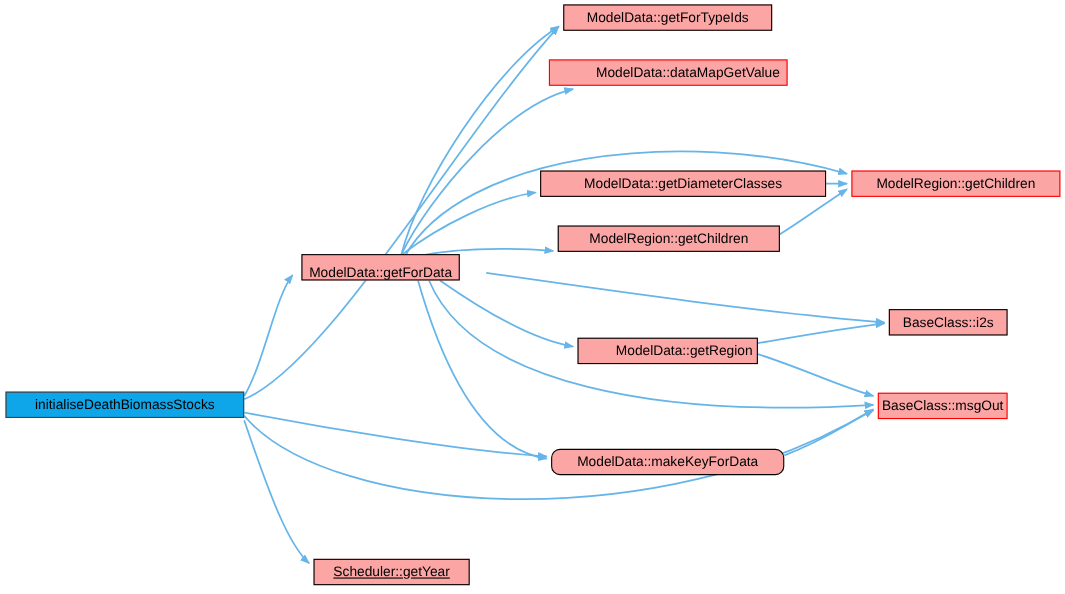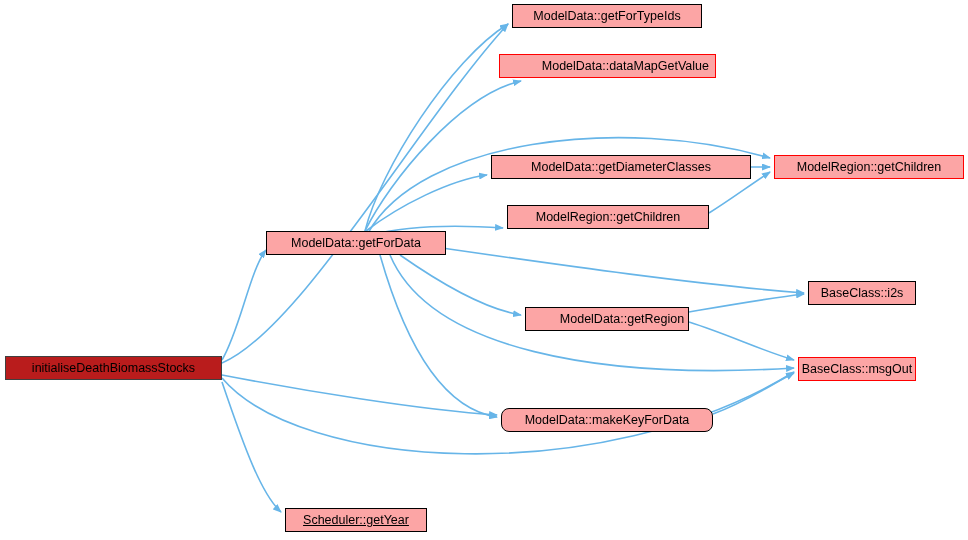--- a/index.html
+++ b/index.html
@@ -34,21 +34,21 @@
     line-height: 1;
     color: #000000;
     background: #fca5a5;
     border: 1px solid #000000;
     padding: 0 6px;
   }
   .node.red {
     border-color: #ff0000;
   }
   .node.root {
-    background: #b91c1c;
+    background: #0ea5e9;
     border-color: #404040;
   }
 </style>
 </head>
 <body>
 
 <div id="canvas">
 
   <svg class="edges" viewBox="0 0 968 540">
     <defs>
@@ -91,21 +91,21 @@
       </div>
       <div class="node" style="left: 491px; top: 155px; width: 260px; height: 24px;">
         <span>ModelData::getDiameterClasses</span>
       </div>
       <div class="node red" style="left: 774px; top: 155px; width: 190px; height: 24px;">
         <span>ModelRegion::getChildren</span>
       </div>
       <div class="node" style="left: 507px; top: 205px; width: 202px; height: 24px;">
         <span>ModelRegion::getChildren</span>
       </div>
-      <div class="node" style="left: 266px; top: 231px; width: 180px; height: 24px;">
+      <div class="node" style="left: 274px; top: 231px; width: 144px; height: 24px; align-items: flex-end;">
         <span>ModelData::getForData</span>
       </div>
       <div class="node" style="left: 808px; top: 281px; width: 108px; height: 24px;">
         <span>BaseClass::i2s</span>
       </div>
       <div class="node" style="left: 525px; top: 307px; width: 164px; height: 24px; padding-left: 36px;">
         <span>ModelData::getRegion</span>
       </div>
       <div class="node red" style="left: 798px; top: 357px; width: 118px; height: 24px;">
         <span>BaseClass::msgOut</span>

